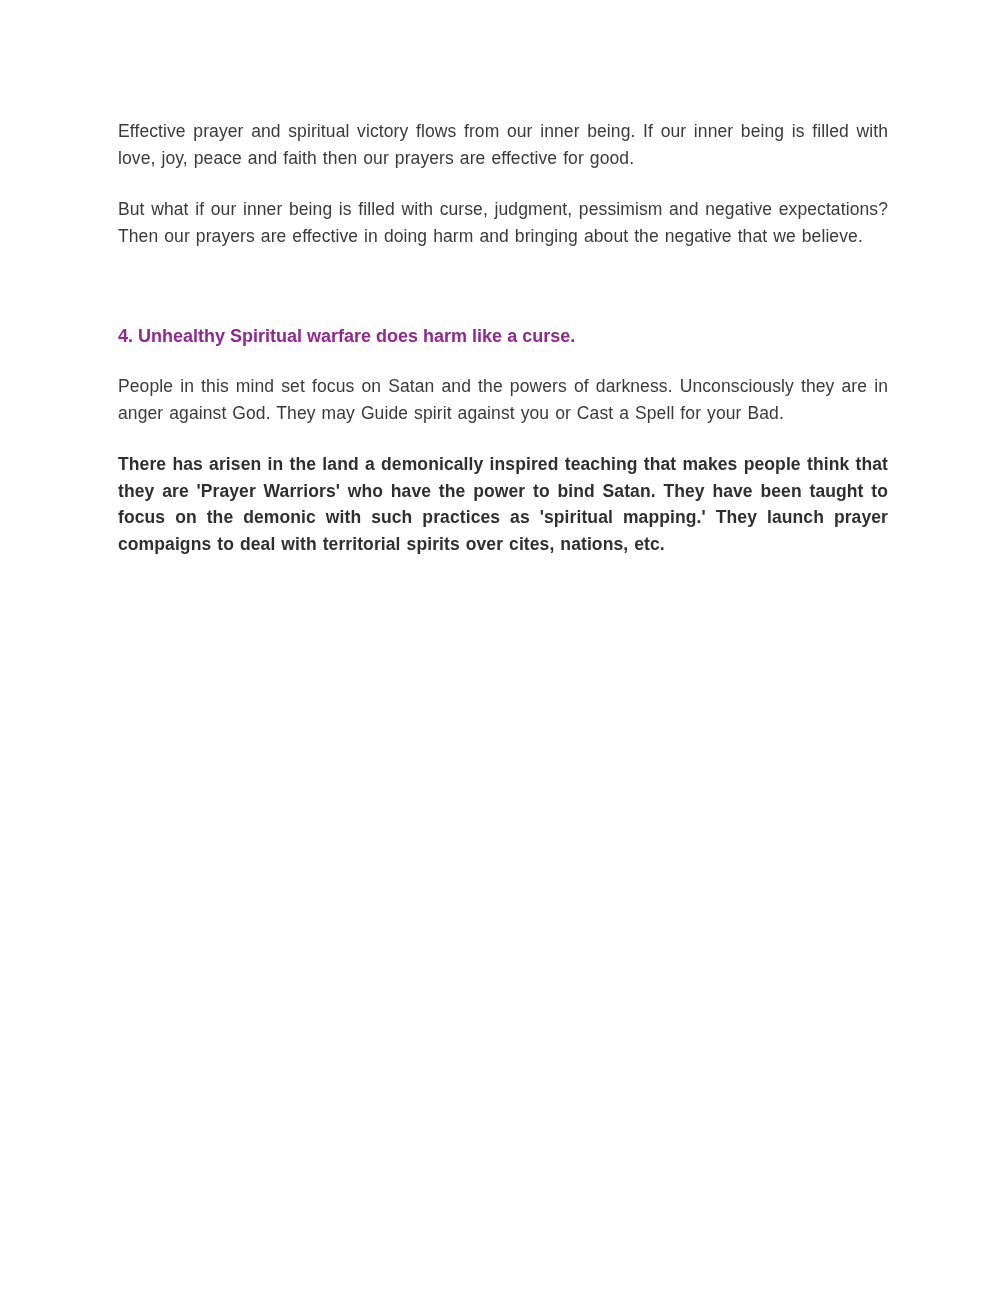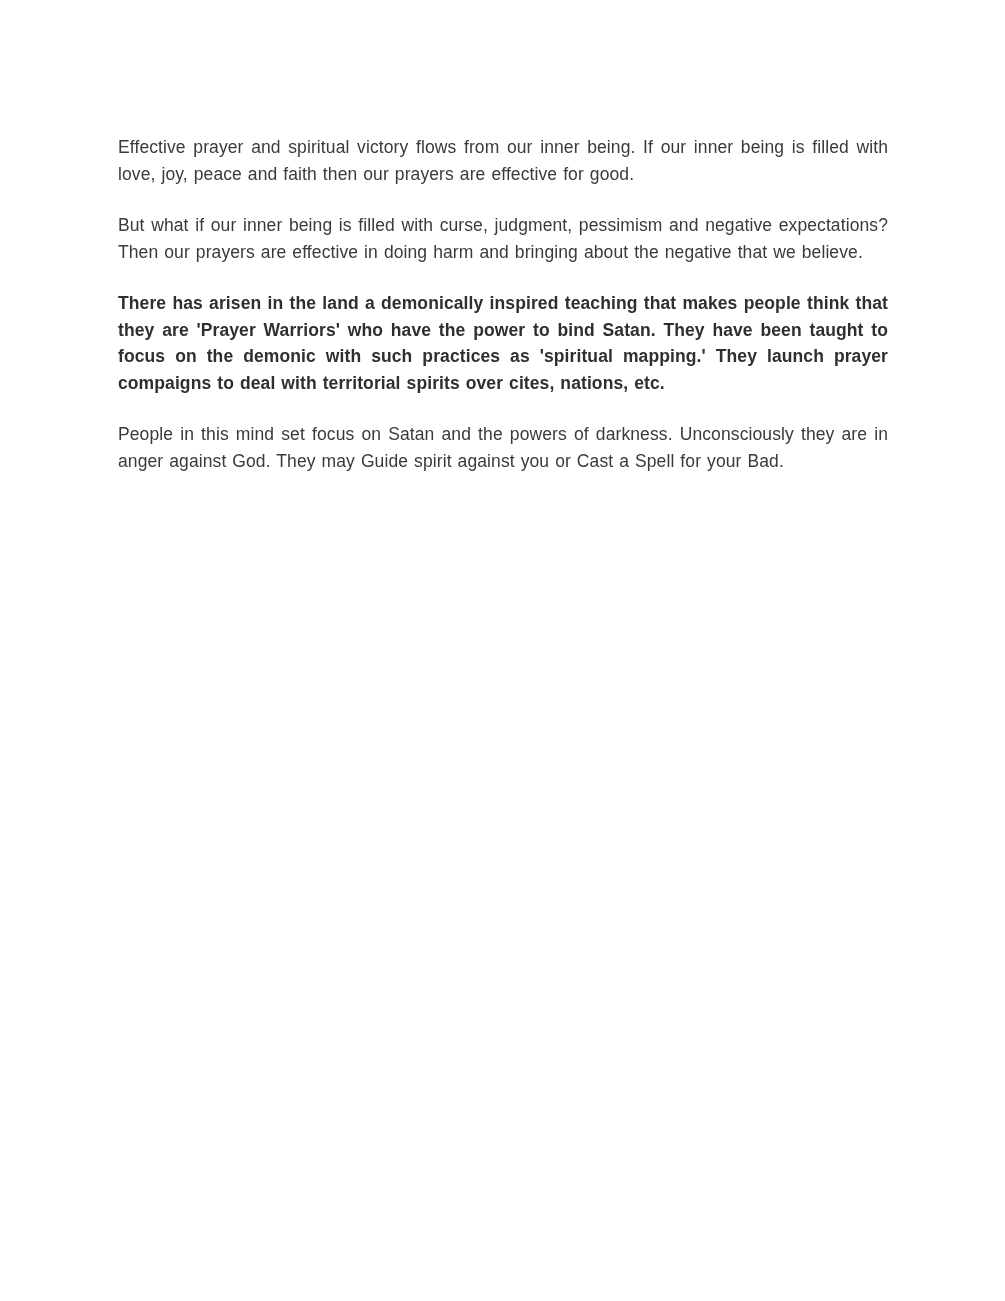--- a/index.html
+++ b/index.html
@@ -4,21 +4,21 @@
 <style>
   html, body {
     margin: 0;
     padding: 0;
     background: #ffffff;
   }
   .page {
     position: relative;
     width: 1005px;
     height: 979px;
-    margin: 16px auto;
+    margin: 0 auto;
     background: #ffffff;
     font-family: "Liberation Sans", sans-serif;
     color: #3a3a3a;
     box-sizing: border-box;
     padding: 118px 117px 0 118px;
     overflow: hidden;
   }
   .para {
     font-size: 17.5px;
     line-height: 26.5px;
@@ -43,18 +43,19 @@
 </head>
 <body>
 
 <div class="page">
 
   <p class="para">Effective prayer and spiritual victory flows from our inner being.  If our inner being is filled with love, joy, peace and faith then our prayers are effective for good.</p>
 
   <p class="para">But what if our inner being is filled with curse, judgment, pessimism and negative expectations?  Then our prayers are effective in doing harm and bringing about the negative that we believe.</p>
 
 
+  <h2 class="section-heading">4.  Unhealthy Spiritual warfare does harm like a curse.</h2>
+
+  <p class="para">People in this mind set focus on Satan and the powers of darkness.  Unconsciously they are in anger against God.  They may Guide spirit against you or Cast a Spell for your Bad.</p>
 
   <p class="para bold-para">There has arisen in the land a demonically inspired teaching that makes people think that they are 'Prayer Warriors' who have the power to bind Satan.  They have been taught to focus on the demonic with such practices as 'spiritual mapping.'  They launch prayer compaigns to deal with territorial spirits over cites, nations, etc.</p>
-
-  <p class="para">People in this mind set focus on Satan and the powers of darkness.  Unconsciously they are in anger against God.  They may Guide spirit against you or Cast a Spell for your Bad.</p>
 
 </div>
 
 </body></html>

